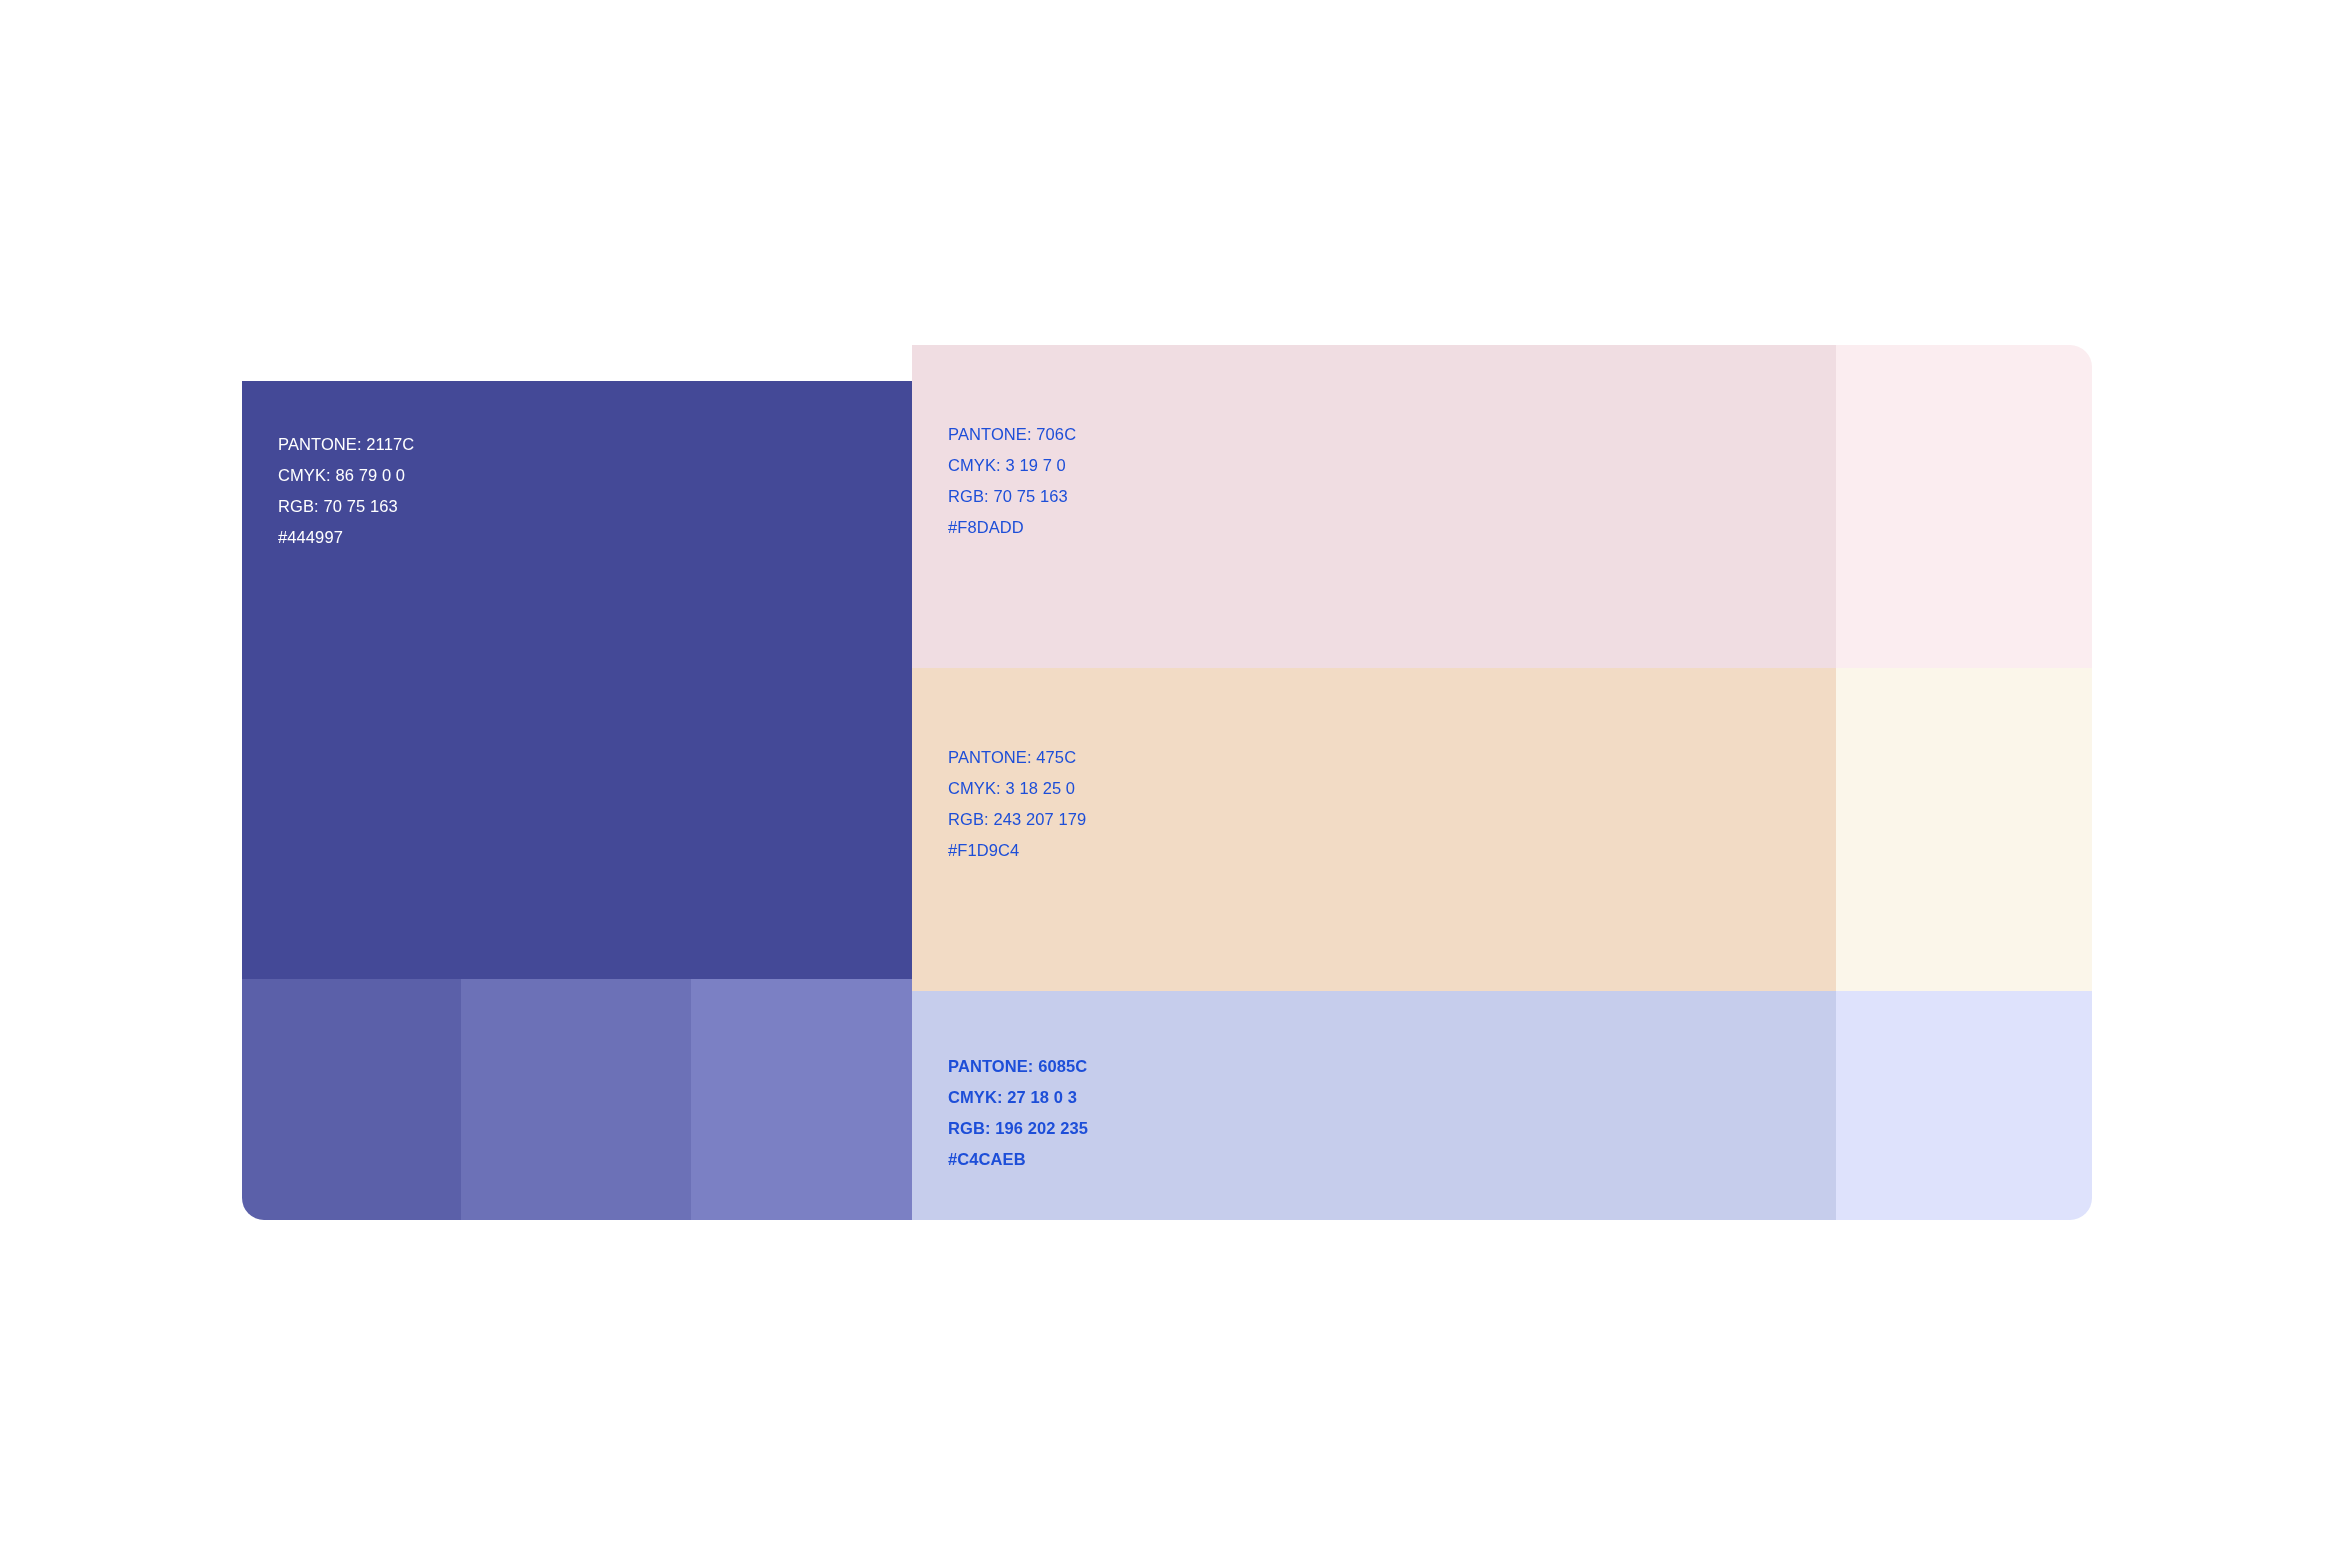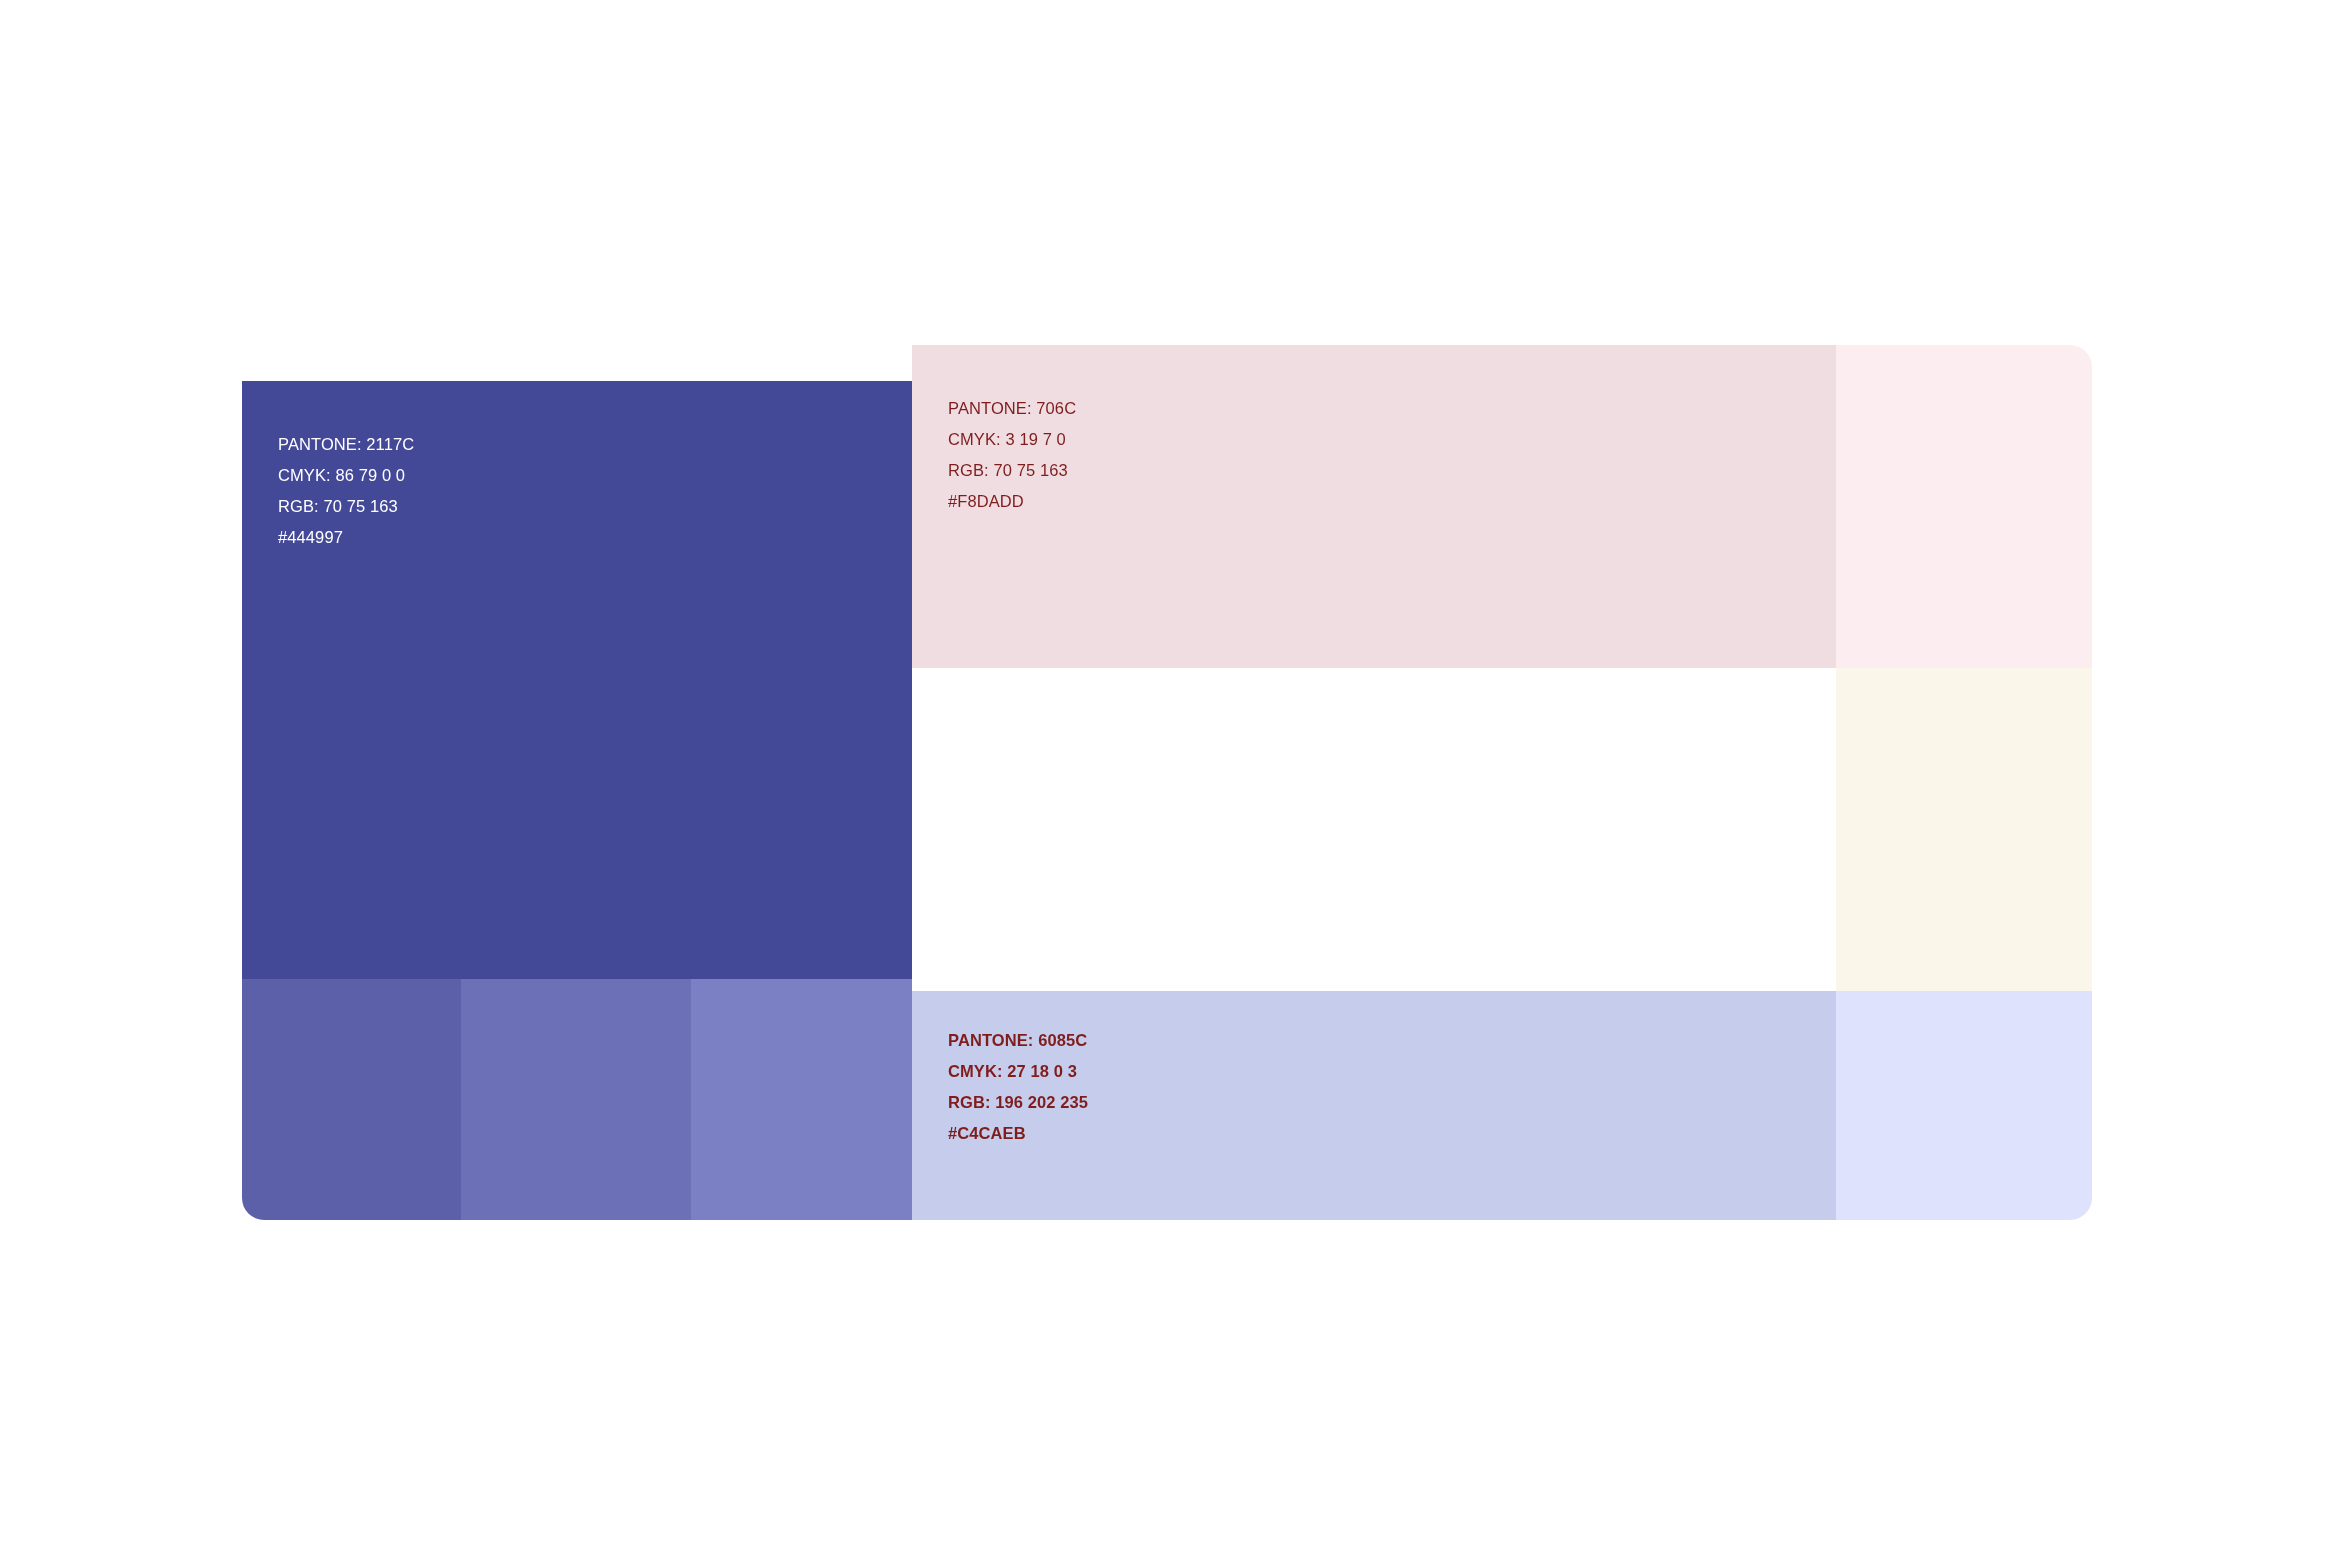--- a/index.html
+++ b/index.html
@@ -56,21 +56,21 @@
   .sw-pink         { background: #f0dde2; }
   .sw-pink-tint    { background: #fbedf0; }
 
   .sw-peach        { background: #f2dbc5; }
   .sw-peach-tint   { background: #fbf6ea; }
 
   .sw-blue         { background: #c6cdec; }
   .sw-blue-tint    { background: #dee2fc; }
 
   .txt-light { color: #ffffff; }
-  .txt-dark  { color: #7f1d1d; }
+  .txt-dark  { color: #1d4ed8; margin-top: 26px; }
 </style>
 </head>
 <body>
 
 <div class="palette-card">
 
   <div class="swatch sw-primary" style="left:0px; top:0px; width:670px; height:634px;">
     <div class="spec txt-light">
       <span class="spec-line">PANTONE: 2117C</span>
       <span class="spec-line">CMYK: 86  79  0  0</span>
@@ -89,20 +89,28 @@
     <div class="spec txt-dark">
       <span class="spec-line">PANTONE: 706C</span>
       <span class="spec-line">CMYK:  3 19 7 0</span>
       <span class="spec-line">RGB: 70  75  163</span>
       <span class="spec-line">#F8DADD</span>
     </div>
   </div>
 
   <div class="swatch sw-pink-tint" style="left:1594px; top:0px; width:256px; height:323px;"></div>
 
+  <div class="swatch sw-peach" style="left:670px; top:323px; width:924px; height:323px;">
+    <div class="spec txt-dark">
+      <span class="spec-line">PANTONE: 475C</span>
+      <span class="spec-line">CMYK: 3  18  25  0</span>
+      <span class="spec-line">RGB: 243 207 179</span>
+      <span class="spec-line">#F1D9C4</span>
+    </div>
+  </div>
 
   <div class="swatch sw-peach-tint" style="left:1594px; top:323px; width:256px; height:323px;"></div>
 
   <div class="swatch sw-blue" style="left:670px; top:646px; width:924px; height:229px;">
     <div class="spec txt-dark" style="top:34px;font-weight:bold;">
       <span class="spec-line">PANTONE: 6085C</span>
       <span class="spec-line">CMYK: 27  18  0  3</span>
       <span class="spec-line">RGB: 196  202  235</span>
       <span class="spec-line">#C4CAEB</span>
     </div>

